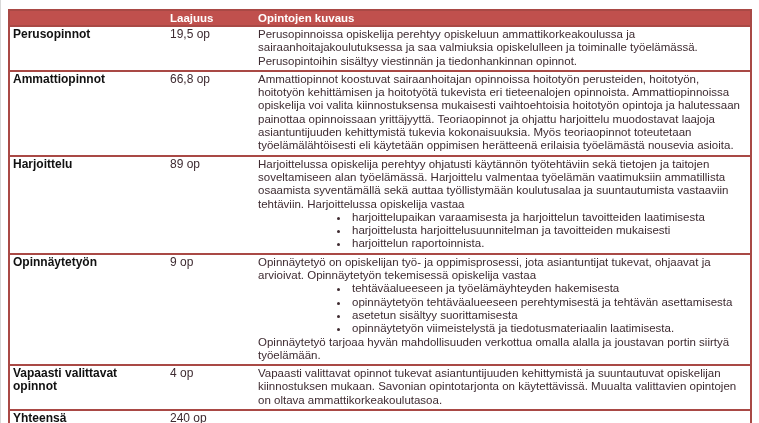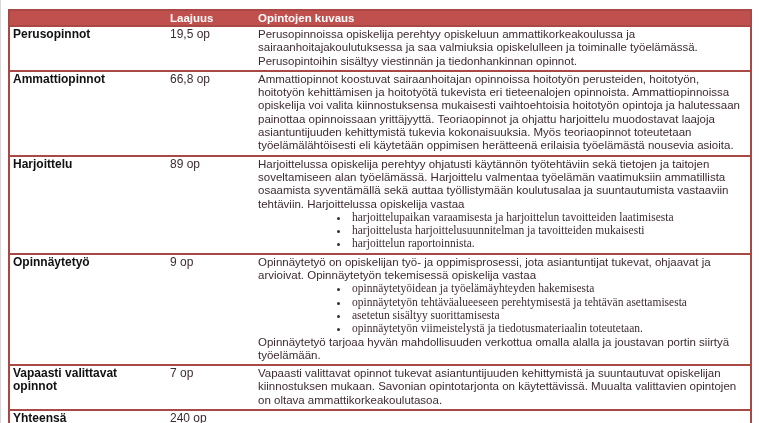--- a/index.html
+++ b/index.html
@@ -59,21 +59,20 @@
   td.desc{
     font-size:11.5px;
     line-height:13.3px;
     color:var(--text);
   }
   td.desc .para{margin:0;}
   td.desc ul{
     margin:0;
     padding-left:92px;
     list-style:disc;
-    font-family:Liberation Serif, serif;
   }
   td.desc li{
     padding-left:2px;
     line-height:13.3px;
   }
 </style>
 </head>
 <body>
 
 <div class="edge-line"></div>
@@ -116,37 +115,37 @@
             <div class="para">Harjoittelussa opiskelija perehtyy ohjatusti käytännön työtehtäviin sekä tietojen ja taitojen soveltamiseen alan työelämässä. Harjoittelu valmentaa työelämän vaatimuksiin ammatillista osaamista syventämällä sekä auttaa työllistymään koulutusalaa ja suuntautumista vastaaviin tehtäviin. Harjoittelussa opiskelija vastaa</div>
             <ul>
               <li>harjoittelupaikan varaamisesta ja harjoittelun tavoitteiden laatimisesta</li>
               <li>harjoittelusta harjoittelusuunnitelman ja tavoitteiden mukaisesti</li>
               <li>harjoittelun raportoinnista.</li>
             </ul>
           </td>
   </tr>
 
   <tr>
-    <td class="label">Opinnäytetyö</td>
+    <td class="label">Opinnäytetyön</td>
     <td class="extent">9 op</td>
     <td class="desc">
             <div class="para">Opinnäytetyö on opiskelijan työ- ja oppimisprosessi, jota asiantuntijat tukevat, ohjaavat ja arvioivat. Opinnäytetyön tekemisessä opiskelija vastaa</div>
             <ul>
-              <li>opinnäytetyöidean ja työelämäyhteyden hakemisesta</li>
+              <li>tehtäväalueeseen ja työelämäyhteyden hakemisesta</li>
               <li>opinnäytetyön tehtäväalueeseen perehtymisestä ja tehtävän asettamisesta</li>
               <li>asetetun sisältyy suorittamisesta</li>
-              <li>opinnäytetyön viimeistelystä ja tiedotusmateriaalin toteutetaan.</li>
+              <li>opinnäytetyön viimeistelystä ja tiedotusmateriaalin laatimisesta.</li>
             </ul>
             <div class="para">Opinnäytetyö tarjoaa hyvän mahdollisuuden verkottua omalla alalla ja joustavan portin siirtyä työelämään.</div>
           </td>
   </tr>
 
   <tr>
     <td class="label">Vapaasti valittavat opinnot</td>
-    <td class="extent">7 op</td>
+    <td class="extent">4 op</td>
     <td class="desc">
             <div class="para">Vapaasti valittavat opinnot tukevat asiantuntijuuden kehittymistä ja suuntautuvat opiskelijan kiinnostuksen mukaan. Savonian opintotarjonta on käytettävissä. Muualta valittavien opintojen on oltava ammattikorkeakoulutasoa.</div>
           </td>
   </tr>
 
   <tr>
     <td class="label">Yhteensä</td>
     <td class="extent">240 op</td>
     <td class="desc"></td>
   </tr>

